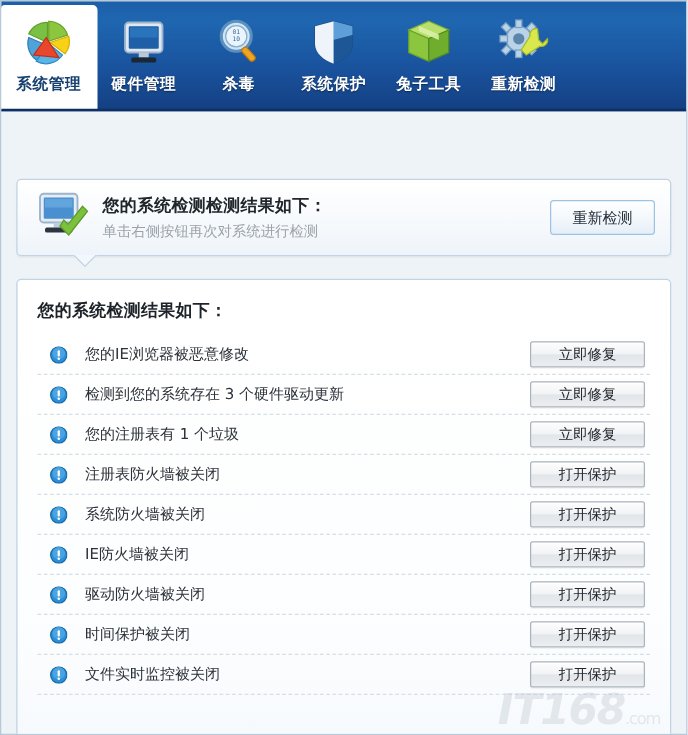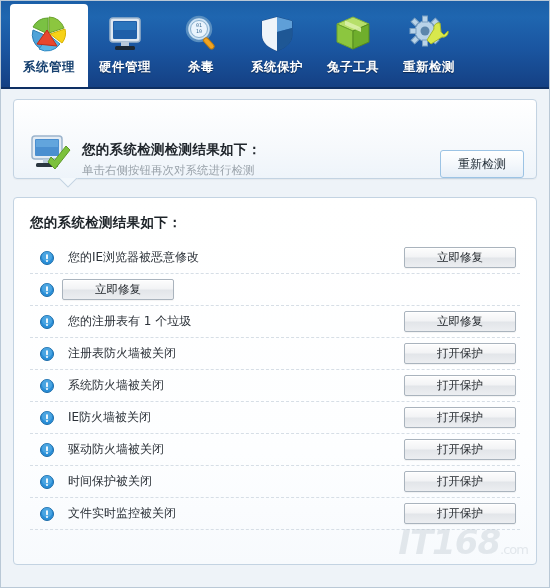--- a/index.html
+++ b/index.html
@@ -17,21 +17,20 @@
     border:1px solid #b9c8d6;
     overflow:hidden;
   }
 
   
   .toolbar {
     height:88px;
     background:linear-gradient(to bottom,#1b5fa8 0%,#1f66b0 18%,#1a55a0 55%,#143f82 100%);
     display:flex;
     align-items:flex-start;
-    padding-left:10px;
     position:relative;
   }
   .toolbar:after{
     content:""; position:absolute; left:0; right:0; bottom:0; height:2px;
     background:#0d2f63;
   }
   .tb-item {
     width:76px; height:82px;
     margin-top:4px;
     display:flex; flex-direction:column;
@@ -88,24 +87,25 @@
     margin-right:0;
   }
 
   
   .content { padding:10px 12px 0 12px; }
   .banner-wrap { position:relative; margin-bottom:18px; }
   .banner {
     background:linear-gradient(to bottom,#ffffff 0%,#f6f9fc 60%,#eef4fa 100%);
     border:1px solid #c3d3e2;
     border-radius:4px;
-    height:80px;
-    display:flex; align-items:flex-end;
+    height:62px;
+    display:flex; align-items:center;
     padding:0 12px 0 14px;
     box-shadow:0 1px 1px rgba(0,0,0,.04);
+    margin-top:44px;
   }
   .banner-icon { width:46px; flex:0 0 46px; }
   .banner-texts { flex:1; padding-left:8px; }
   .banner-title {
     font-size:13.5px; font-weight:bold; color:#20262c; letter-spacing:.3px;
     margin-bottom:4px;
   }
   .banner-sub { font-size:11.5px; color:#9aa3ab; }
   .rescan-btn {
     width:84px; height:28px;
@@ -146,21 +146,21 @@
     border-bottom:1px dashed #d6dee6;
     padding:0 4px 0 10px;
   }
   .row:last-child{ border-bottom:1px dashed #d6dee6; }
   .row-icon { flex:0 0 22px; display:flex; align-items:center; }
   .row-text {
     flex:1; font-size:12px; color:#2b3138;
     padding-left:6px; white-space:nowrap;
   }
   .act-btn {
-    width:112px; height:21px;
+    width:92px; height:21px;
     border:1px solid #a9b3bd;
     border-radius:2px;
     background:linear-gradient(to bottom,#fdfdfd 0%,#f2f3f5 48%,#e2e5e9 52%,#eceef1 100%);
     font-size:11.5px; color:#22272c;
     display:flex; align-items:center; justify-content:center;
     cursor:pointer;
     box-shadow:inset 0 1px 0 #fff, 0 1px 1px rgba(0,0,0,.05);
     font-family:"DejaVu Sans","Liberation Sans",sans-serif;
   }
 
@@ -312,20 +312,21 @@
           </div>
           <div class="row">
             <div class="row-icon">
               <svg width="14" height="14" viewBox="0 0 14 14">
                 <circle cx="7" cy="7" r="6.5" fill="#2a8fd8" stroke="#1b6ba8" stroke-width="1"></circle>
                 <circle cx="7" cy="5.5" r="5" fill="#63b6ea" opacity=".55"></circle>
                 <rect x="6.1" y="3.2" width="1.8" height="5" rx=".8" fill="#ffffff"></rect>
                 <circle cx="7" cy="10" r="1" fill="#ffffff"></circle>
               </svg>
             </div>
+            <div class="row-text">检测到您的系统存在 3 个硬件驱动更新</div>
             <div class="act-btn">立即修复</div>
           </div>
           <div class="row">
             <div class="row-icon">
               <svg width="14" height="14" viewBox="0 0 14 14">
                 <circle cx="7" cy="7" r="6.5" fill="#2a8fd8" stroke="#1b6ba8" stroke-width="1"></circle>
                 <circle cx="7" cy="5.5" r="5" fill="#63b6ea" opacity=".55"></circle>
                 <rect x="6.1" y="3.2" width="1.8" height="5" rx=".8" fill="#ffffff"></rect>
                 <circle cx="7" cy="10" r="1" fill="#ffffff"></circle>
               </svg>

